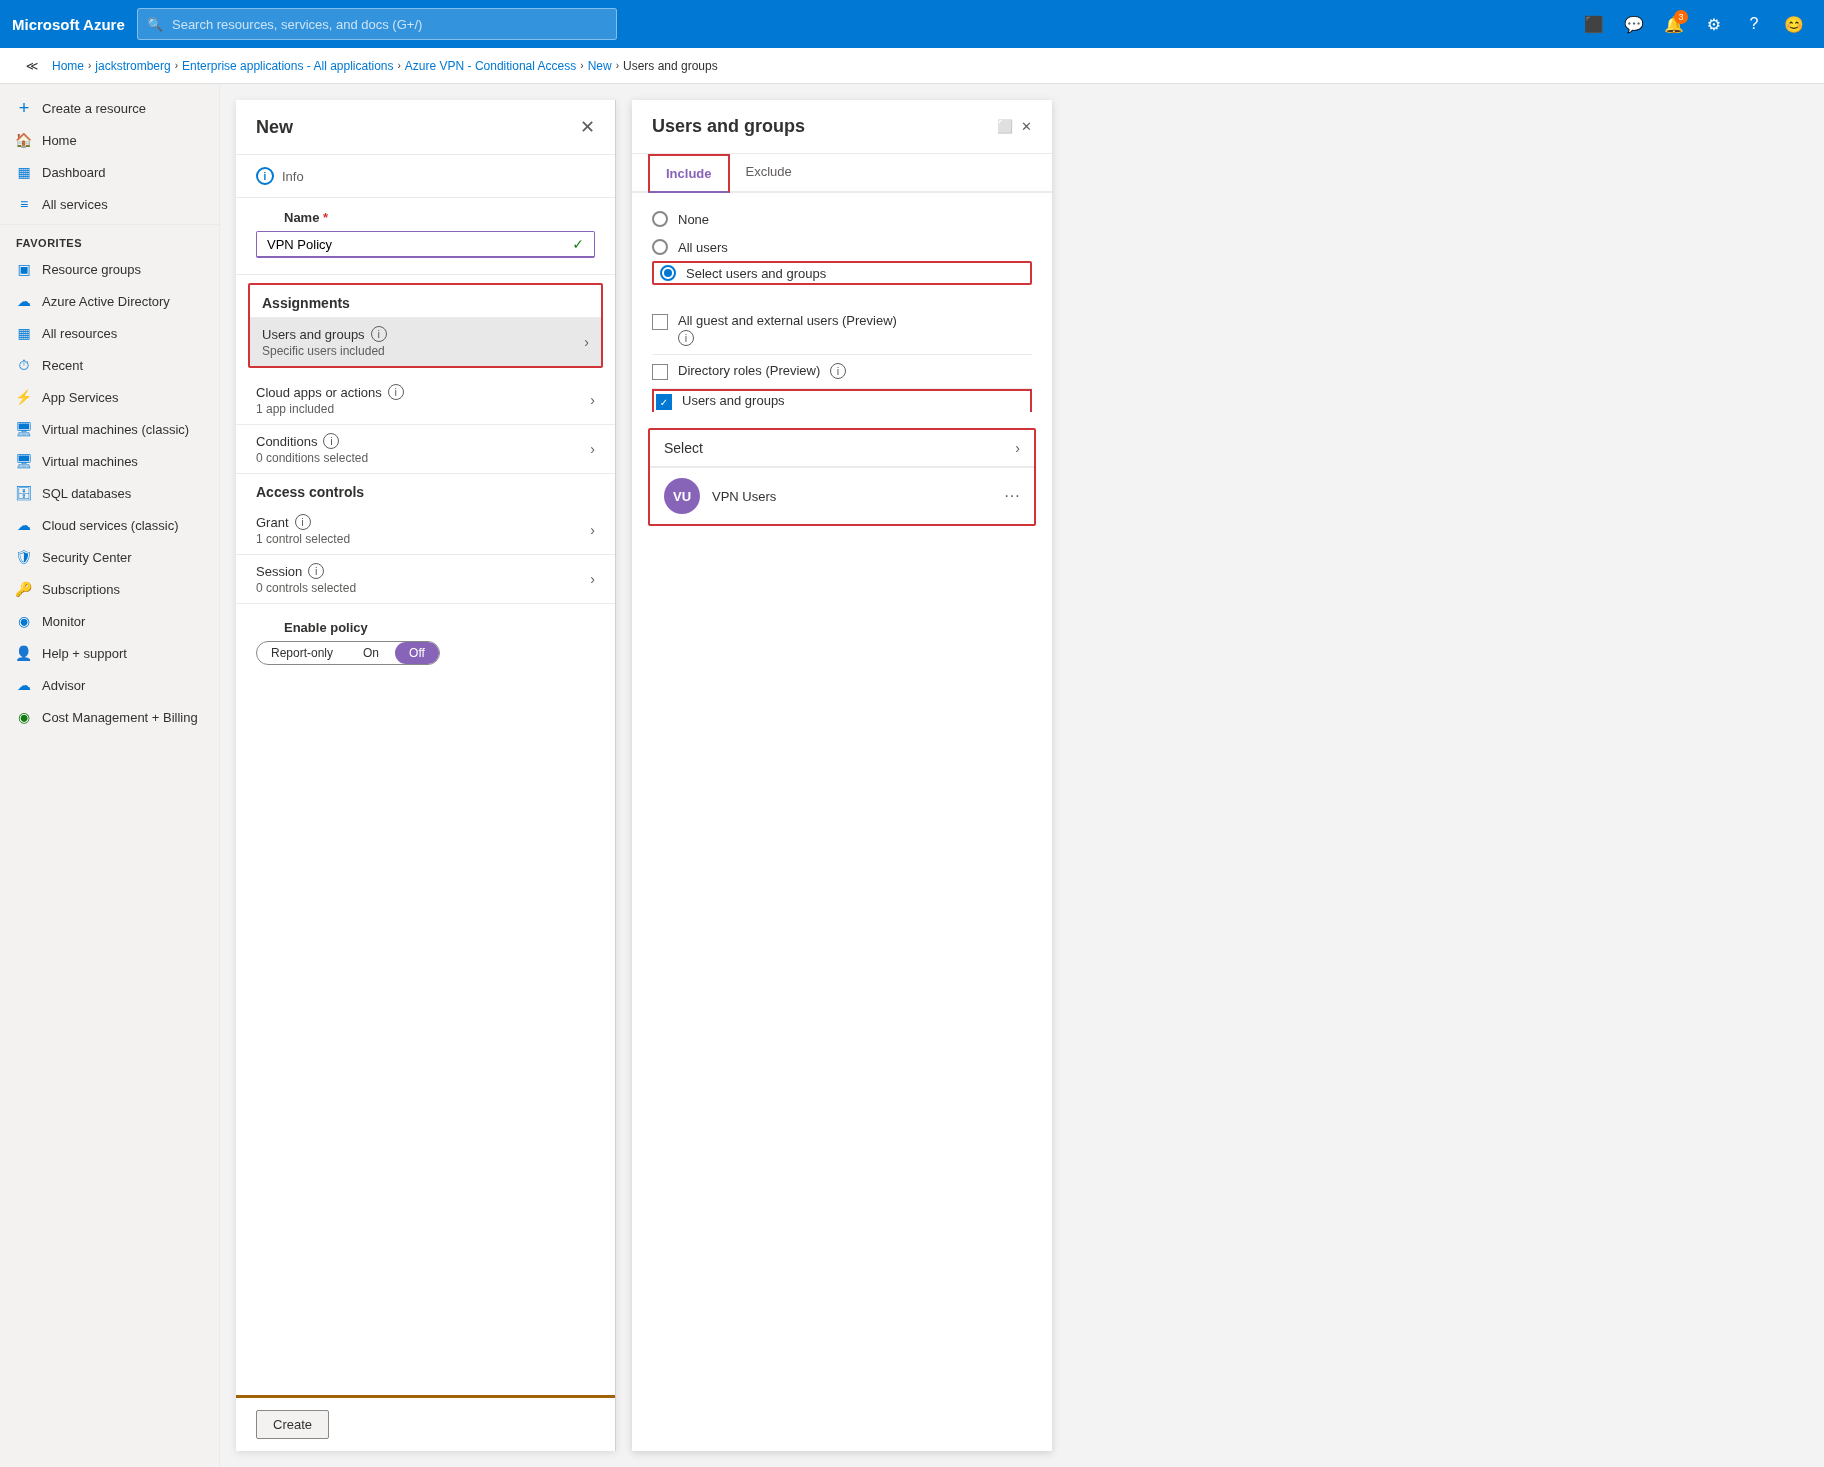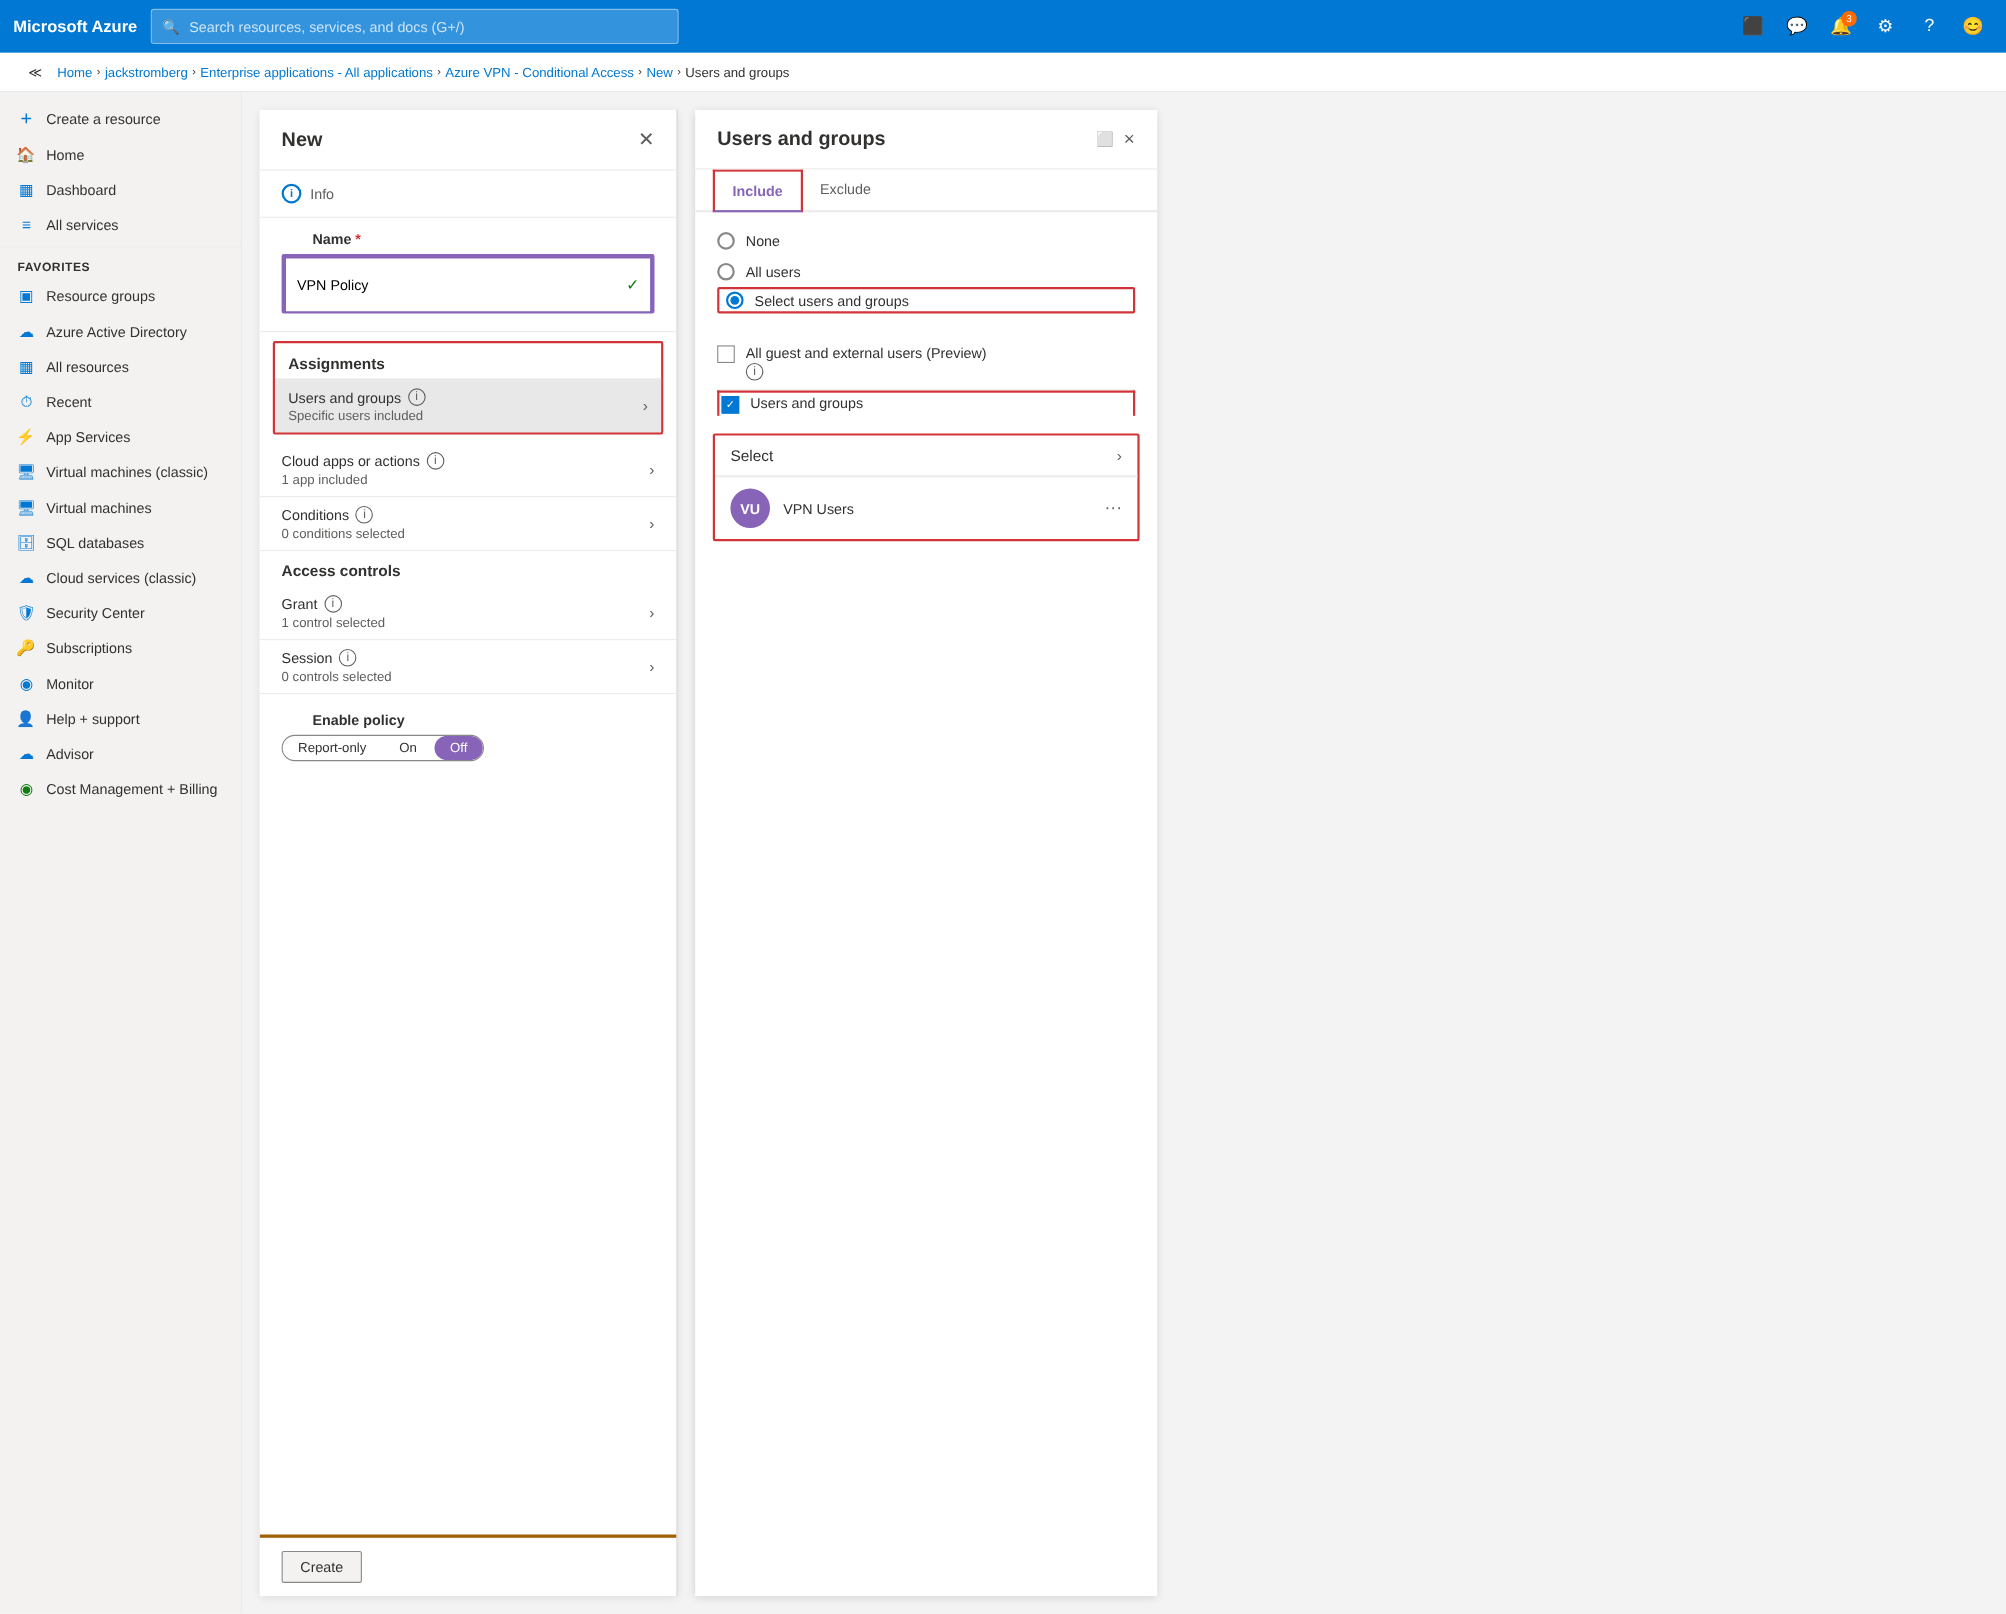--- a/index.html
+++ b/index.html
@@ -42,21 +42,21 @@
     .panel-title { font-size: 18px; font-weight: 600; color: #323130; }
     .panel-close { cursor: pointer; color: #605e5c; font-size: 18px; }
     .panel-body { flex: 1; overflow-y: auto; padding: 0; }
 
     .panel-info { display: flex; align-items: center; gap: 8px; padding: 12px 20px; border-bottom: 1px solid #edebe9; color: #605e5c; font-size: 13px; }
     .info-circle { width: 18px; height: 18px; border: 2px solid #0078d4; border-radius: 50%; display: flex; align-items: center; justify-content: center; color: #0078d4; font-size: 10px; font-weight: 700; flex-shrink: 0; }
 
     .name-field { padding: 12px 20px 16px; border-bottom: 1px solid #edebe9; }
     .field-label { font-size: 13px; font-weight: 600; color: #323130; margin-bottom: 6px; padding-left: 28px; }
     .field-label .required { color: #d13438; }
-    .field-input { border: 4px solid #4c1d95; border-radius: 2px; padding: 16px 10px; font-size: 13px; display: flex; align-items: center; justify-content: space-between; }
+    .field-input { border: 1px solid #4c1d95; border-radius: 2px; padding: 4px 10px; font-size: 13px; display: flex; align-items: center; justify-content: space-between; }
     .field-input.active { border-color: #8764b8; border-bottom: 2px solid #8764b8; }
     .check-icon { color: #107c10; font-size: 14px; }
     .section-row-inner { flex: 1; }
     .section-row-title { font-size: 13px; color: #323130; display: flex; align-items: center; gap: 6px; }
     .section-row-sub { font-size: 12px; color: #605e5c; margin-top: 2px; }
     .chevron { color: #605e5c; font-size: 14px; }
     .info-icon { color: #605e5c; font-size: 11px; width: 16px; height: 16px; border: 1px solid #605e5c; border-radius: 50%; display: inline-flex; align-items: center; justify-content: center; }
 
     .assignments-section { border: 2px solid #d13438; margin: 8px 12px; border-radius: 2px; }
     .assignments-title { font-size: 14px; font-weight: 600; color: #323130; padding: 10px 12px 6px; }
@@ -376,20 +376,27 @@
         <div class="checkbox-group">
           <div class="checkbox-item">
             <div class="cb"></div>
             <div class="cb-label">
               <div>All guest and external users (Preview)</div>
               <div class="cb-sublabel">
                 <span class="info-icon">i</span>
               </div>
             </div>
           </div>
+          <div class="checkbox-item">
+            <div class="cb"></div>
+            <div class="cb-label">
+              <span>Directory roles (Preview)</span>
+              <span class="info-icon" style="margin-left:6px">i</span>
+            </div>
+          </div>
           <div class="checkbox-item cb-highlight">
             <div class="cb checked">✓</div>
             <div class="cb-label">
               <span>Users and groups</span>
             </div>
           </div>
         </div>
 
         <div class="select-section">
           <div class="select-header">

